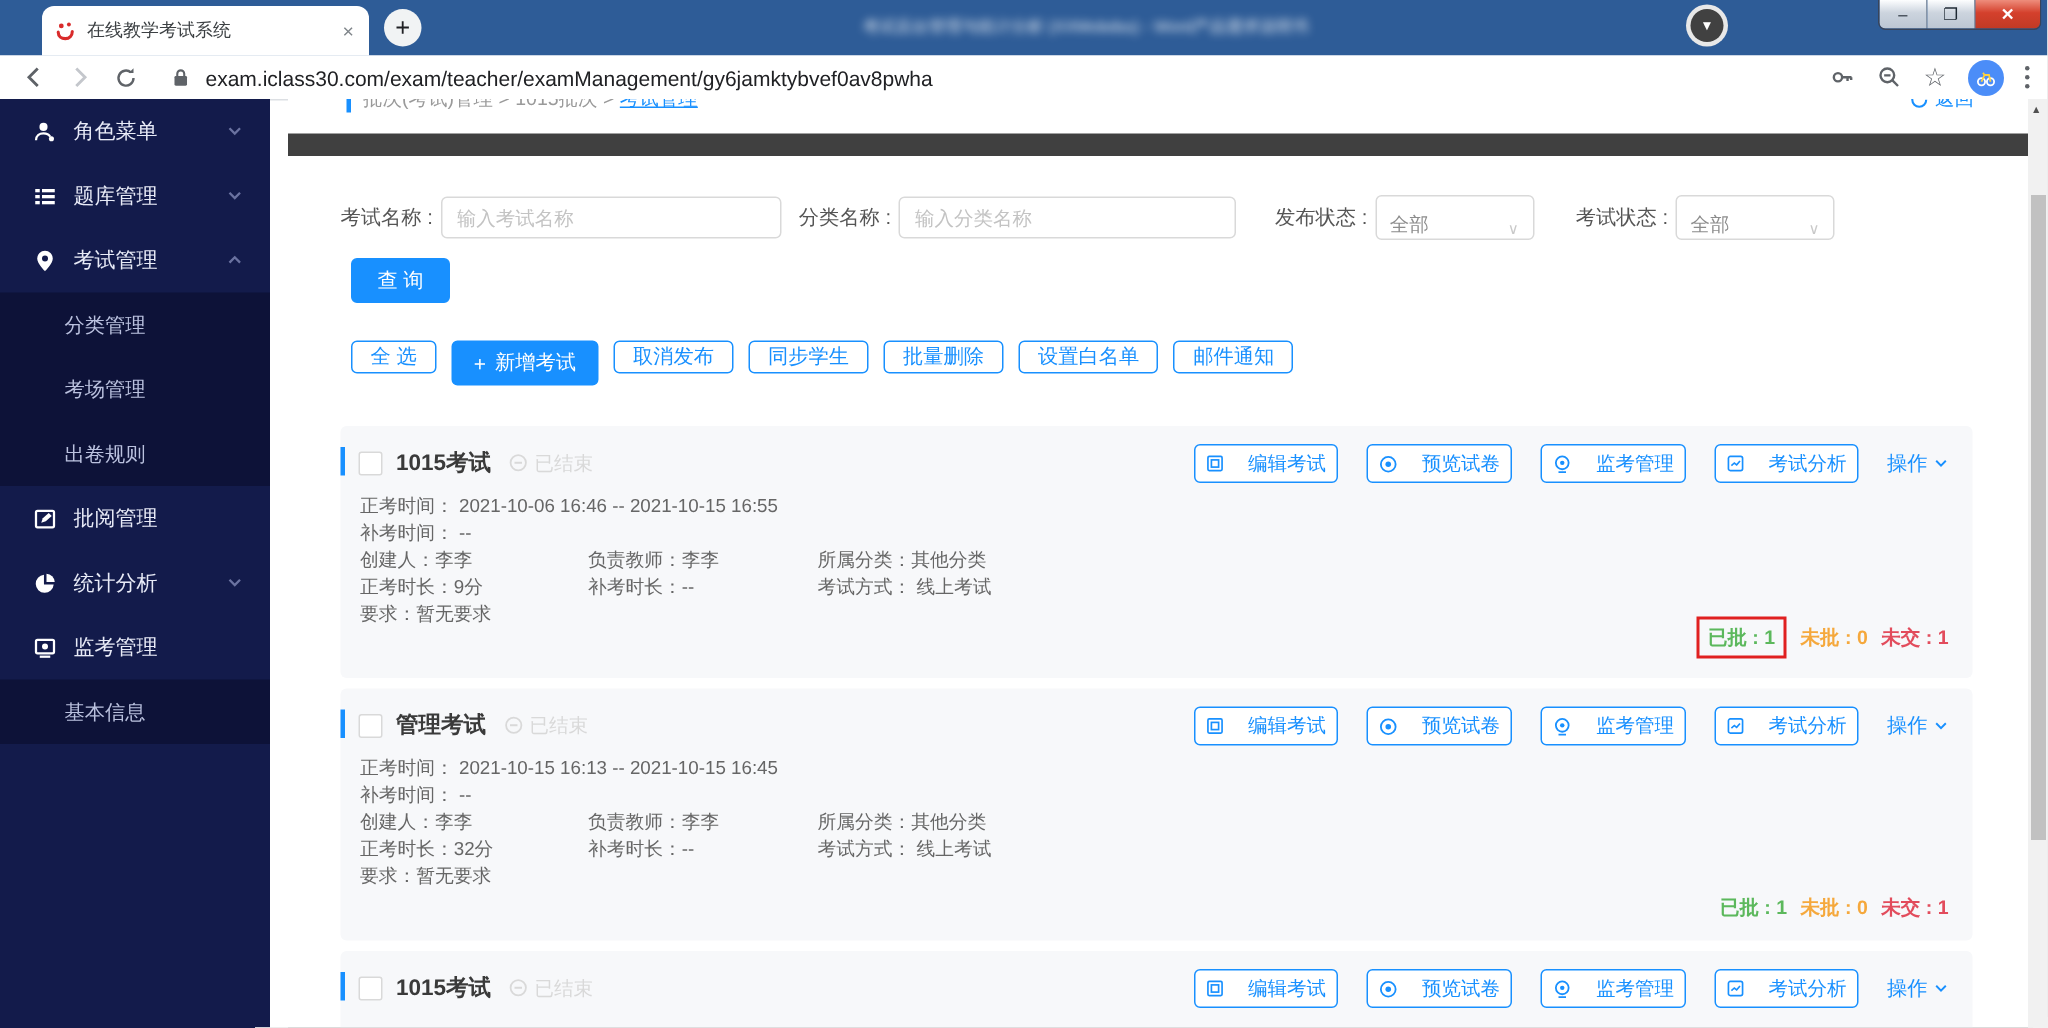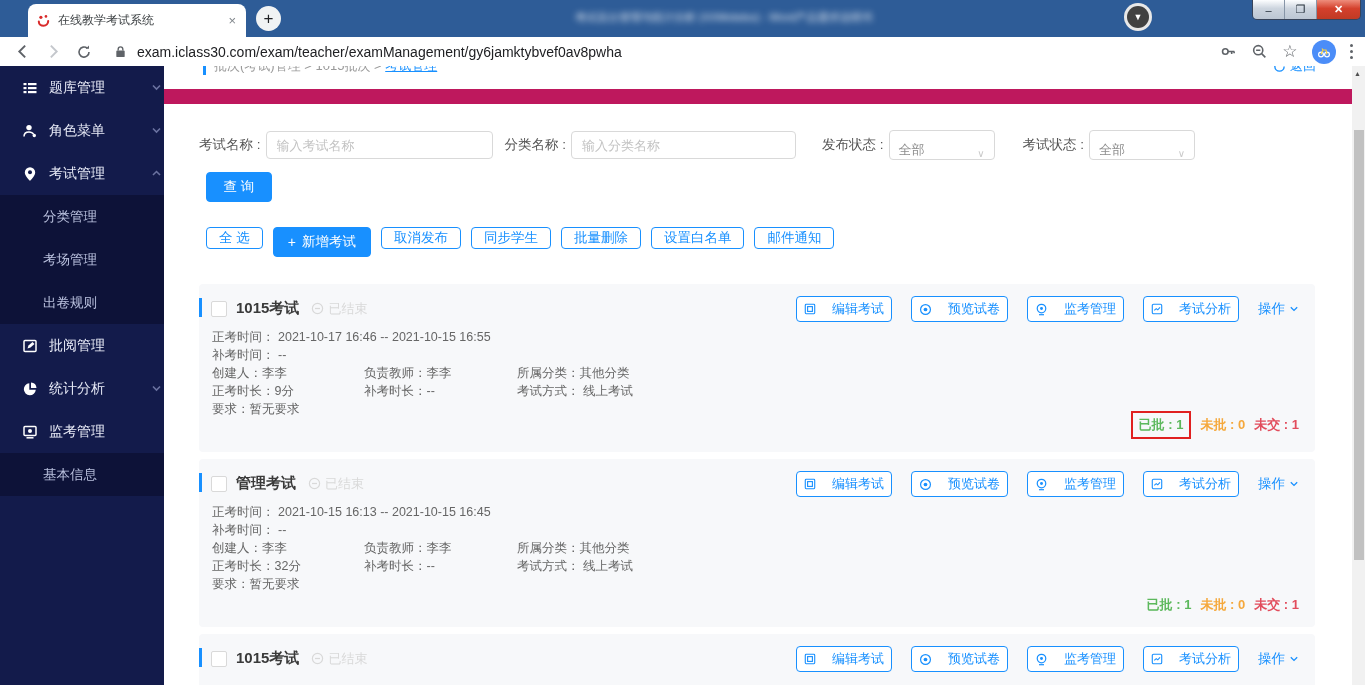--- a/index.html
+++ b/index.html
@@ -31,21 +31,21 @@
   .navico{margin-left:14px;display:flex;align-items:center;}
   .url-text{font-size:14px;color:#202124;margin-left:10px;white-space:nowrap;}
   .urlbar-right{margin-left:auto;display:flex;align-items:center;gap:14px;margin-right:12px;}
   .avatar{width:24px;height:24px;border-radius:50%;background:#4b8df8;display:flex;align-items:center;justify-content:center;}
   .dots{display:flex;flex-direction:column;gap:2.5px;}
   .dots i{width:3.5px;height:3.5px;border-radius:50%;background:#5f6368;}
 
   
   .content{position:absolute;left:0;top:66px;width:100%;height:619px;}
   .sidebar{position:absolute;left:0;top:0;width:180px;height:100%;background:#131b4b;color:#e8ebf7;}
-  .main{position:absolute;left:164px;top:0;right:13px;height:100%;background:#be185d;}
+  .main{position:absolute;left:192px;top:0;right:13px;height:100%;background:#404040;}
   .vscroll{position:absolute;right:0;top:0;width:13px;height:100%;background:#f1f1f1;}
   .vscroll .arrow{position:absolute;top:4px;left:2px;font-size:7px;color:#505050;}
   .vscroll .thumb{position:absolute;top:64px;left:1.5px;width:10px;height:430px;background:#c1c1c1;}
 
   
   .side-item{height:43px;display:flex;align-items:center;padding:0 18px 0 22px;box-sizing:border-box;font-size:14px;}
   .side-item .lbl{margin-left:11px;flex:1;}
   .sub-wrap{background:#0d1238;}
   .sub-item{height:43px;display:flex;align-items:center;padding-left:43px;font-size:13.5px;color:#bac1de;}
   .sub-item.active{background:#1890ff;color:#fff;}
@@ -180,39 +180,39 @@
           <i></i>
         </span>
     </div>
   </div>
 
   <div class="content">
 
     <aside class="sidebar">
       <div class="side-item">
         <svg width="16" height="16" viewBox="0 0 16 16">
+            <circle cx="7" cy="4.6" r="2.7" fill="#fff"></circle>
+            <path d="M2 13.5c0-3 2.2-4.6 5-4.6 2 0 3.7.8 4.5 2.3" fill="none" stroke="#fff" stroke-width="1.5"></path>
+            <circle cx="12.3" cy="12.5" r="1.7" fill="#fff"></circle>
+          </svg>
+        <span class="lbl">角色菜单</span>
+        <svg class="chev" width="11" height="11" viewBox="0 0 10 10">
+            <path d="M1.8 3.2l3.2 3.2 3.2-3.2" fill="none" stroke="#8890bd" stroke-width="1.4"></path>
+          </svg>
+      </div>
+      <div class="side-item">
+        <svg width="16" height="16" viewBox="0 0 16 16">
             <rect x="1.5" y="3" width="3" height="2.2" fill="#fff"></rect>
             <rect x="6" y="3" width="8.5" height="2.2" fill="#fff"></rect>
             <rect x="1.5" y="7" width="3" height="2.2" fill="#fff"></rect>
             <rect x="6" y="7" width="8.5" height="2.2" fill="#fff"></rect>
             <rect x="1.5" y="11" width="3" height="2.2" fill="#fff"></rect>
             <rect x="6" y="11" width="8.5" height="2.2" fill="#fff"></rect>
           </svg>
         <span class="lbl">题库管理</span>
-        <svg class="chev" width="11" height="11" viewBox="0 0 10 10">
-            <path d="M1.8 3.2l3.2 3.2 3.2-3.2" fill="none" stroke="#8890bd" stroke-width="1.4"></path>
-          </svg>
-      </div>
-      <div class="side-item">
-        <svg width="16" height="16" viewBox="0 0 16 16">
-            <circle cx="7" cy="4.6" r="2.7" fill="#fff"></circle>
-            <path d="M2 13.5c0-3 2.2-4.6 5-4.6 2 0 3.7.8 4.5 2.3" fill="none" stroke="#fff" stroke-width="1.5"></path>
-            <circle cx="12.3" cy="12.5" r="1.7" fill="#fff"></circle>
-          </svg>
-        <span class="lbl">角色菜单</span>
         <svg class="chev" width="11" height="11" viewBox="0 0 10 10">
             <path d="M1.8 3.2l3.2 3.2 3.2-3.2" fill="none" stroke="#8890bd" stroke-width="1.4"></path>
           </svg>
       </div>
       <div class="side-item">
         <svg width="16" height="16" viewBox="0 0 16 16">
             <path d="M8 1.2a5.2 5.2 0 0 1 5.2 5.2C13.2 10 8 14.8 8 14.8S2.8 10 2.8 6.4A5.2 5.2 0 0 1 8 1.2z" fill="#fff"></path>
             <circle cx="8" cy="6.3" r="2" fill="#131b4b"></circle>
           </svg>
         <span class="lbl">考试管理</span>
@@ -361,21 +361,21 @@
                   </button>
                 <span class="more-link">
                     <span>操作</span>
                     <svg width="10" height="10" viewBox="0 0 10 10">
                       <path d="M1.8 3.2l3.2 3.2 3.2-3.2" fill="none" stroke="#1890ff" stroke-width="1.3"></path>
                     </svg>
                   </span>
               </div>
             </div>
             <div class="card-body">
-              <div>正考时间： 2021-10-17 16:46 -- 2021-10-15 16:55</div>
+              <div>正考时间： 2021-10-06 16:46 -- 2021-10-15 16:55</div>
               <div>补考时间： --</div>
               <div class="row3">
                 <span>创建人：李李</span>
                 <span>负责教师：李李</span>
                 <span>所属分类：其他分类</span>
               </div>
               <div class="row3">
                 <span>正考时长：9分</span>
                 <span>补考时长：--</span>
                 <span>考试方式： 线上考试</span>

